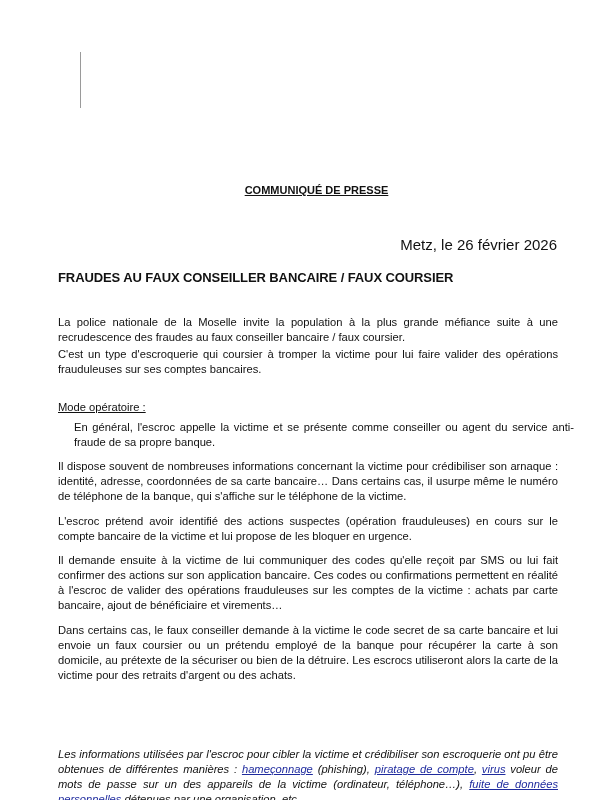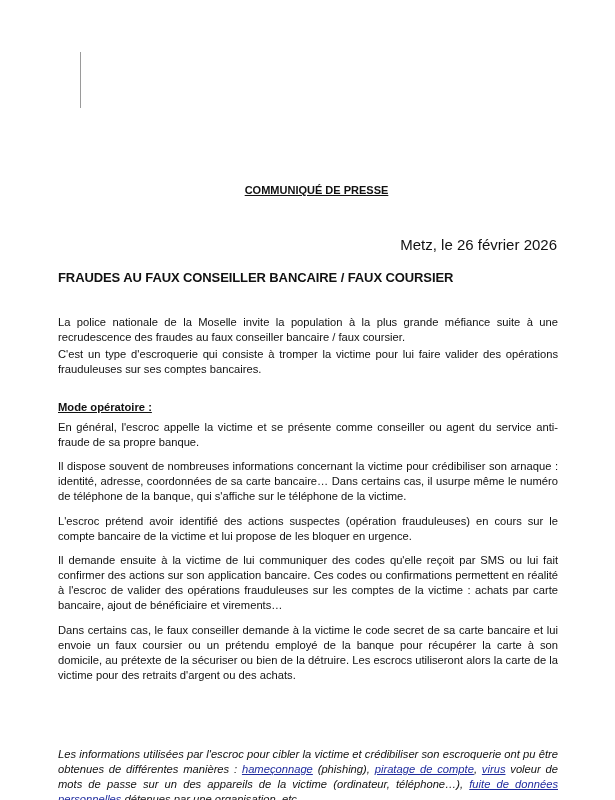--- a/index.html
+++ b/index.html
@@ -105,22 +105,22 @@
       font-size: 11.2px;
       line-height: 15px;
       text-align: justify;
       color: #111111;
     }
     .body p {
       margin: 0;
     }
     .p1 { top: 315px; }
     .p2 { top: 347px; }
-    .p-mode { top: 400px; font-weight: bold; text-decoration: underline; }
-    .p3 { top: 420px; }
+    .p-mode { top: 400px; font-weight: normal; text-decoration: underline; }
+    .p3 { top: 420px; margin-left: 16px; }
     .p4 { top: 459px; }
     .p5 { top: 514px; }
     .p6 { top: 553px; }
     .p7 { top: 623px; }
     .p8 { top: 702px; font-style: italic; margin-top: 45px; }
     .link {
       color: #1f2b9e;
       text-decoration: underline;
     }
   </style>
@@ -135,21 +135,21 @@
 
 <div class="date">Metz, le 26 février 2026</div>
 
 <div class="title">FRAUDES AU FAUX CONSEILLER BANCAIRE / FAUX COURSIER</div>
 
 <div class="body p1">
   <p>La police nationale de la Moselle invite la population à la plus grande méfiance suite à une recrudescence des fraudes au faux conseiller bancaire / faux coursier.</p>
 </div>
 
 <div class="body p2">
-  <p>C'est un type d'escroquerie qui consiste à tromper la victime pour lui faire valider des opérations frauduleuses sur ses comptes bancaires.</p>
+  <p>C'est un type d'escroquerie qui coursier à tromper la victime pour lui faire valider des opérations frauduleuses sur ses comptes bancaires.</p>
 </div>
 
 <div class="body p-mode">
   <p>Mode opératoire :</p>
 </div>
 
 <div class="body p3">
   <p>En général, l'escroc appelle la victime et se présente comme conseiller ou agent du service anti-fraude de sa propre banque.</p>
 </div>
 

